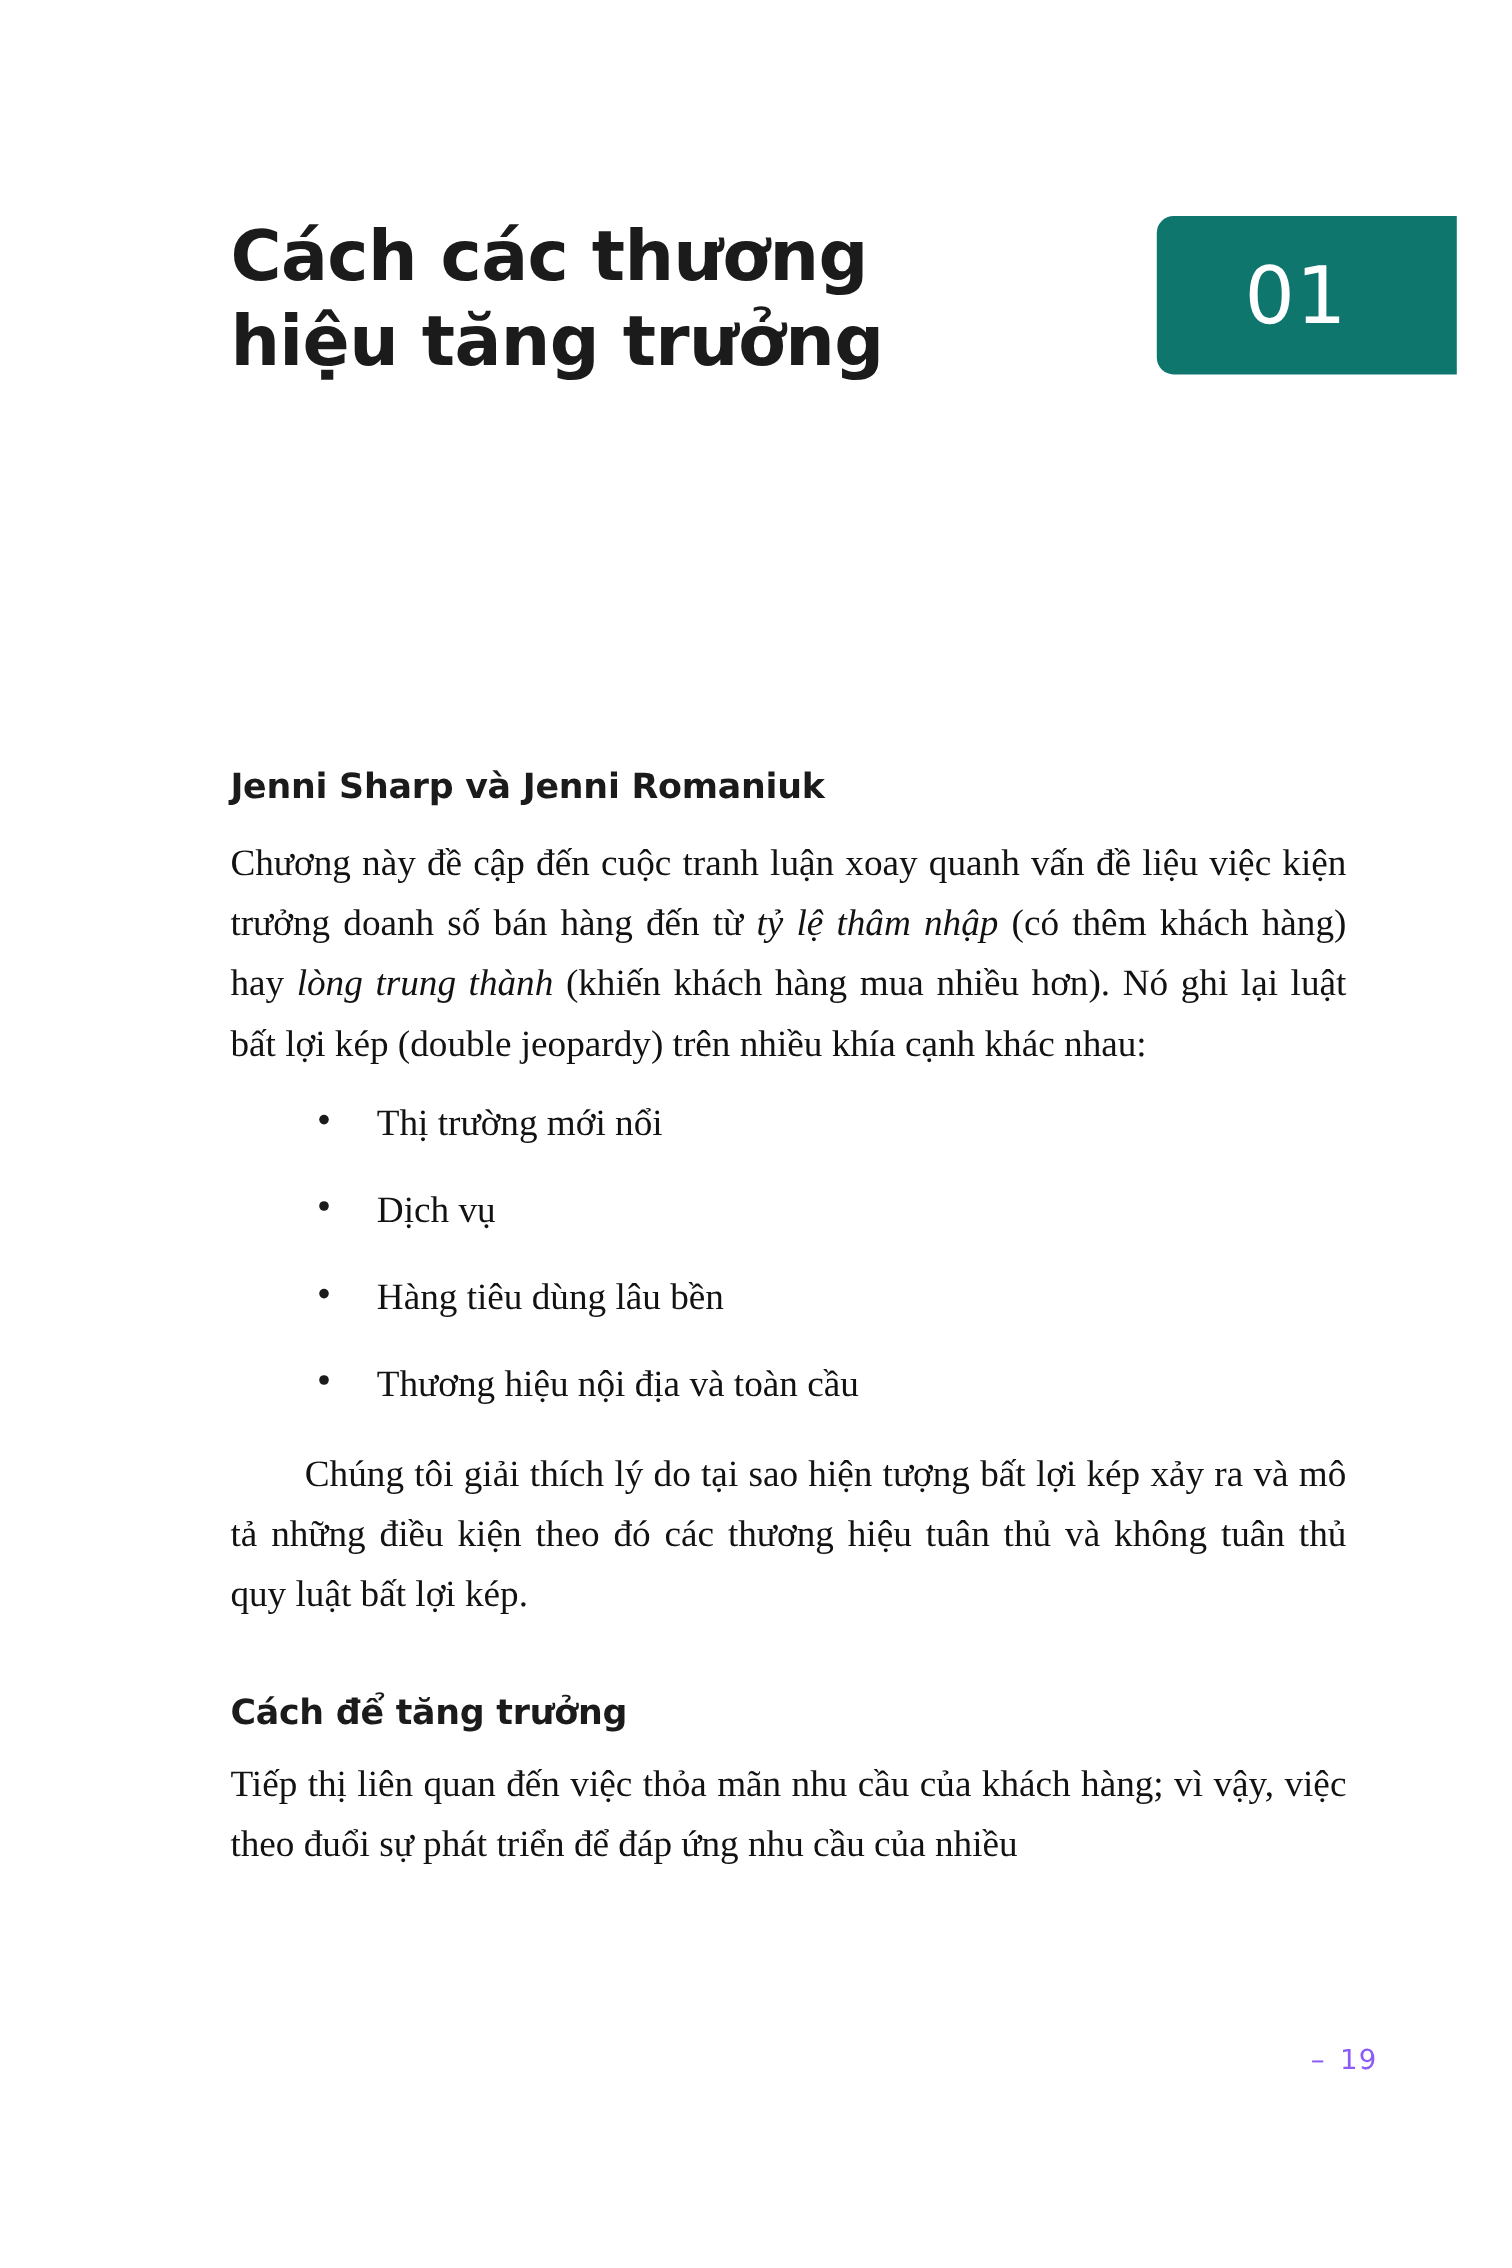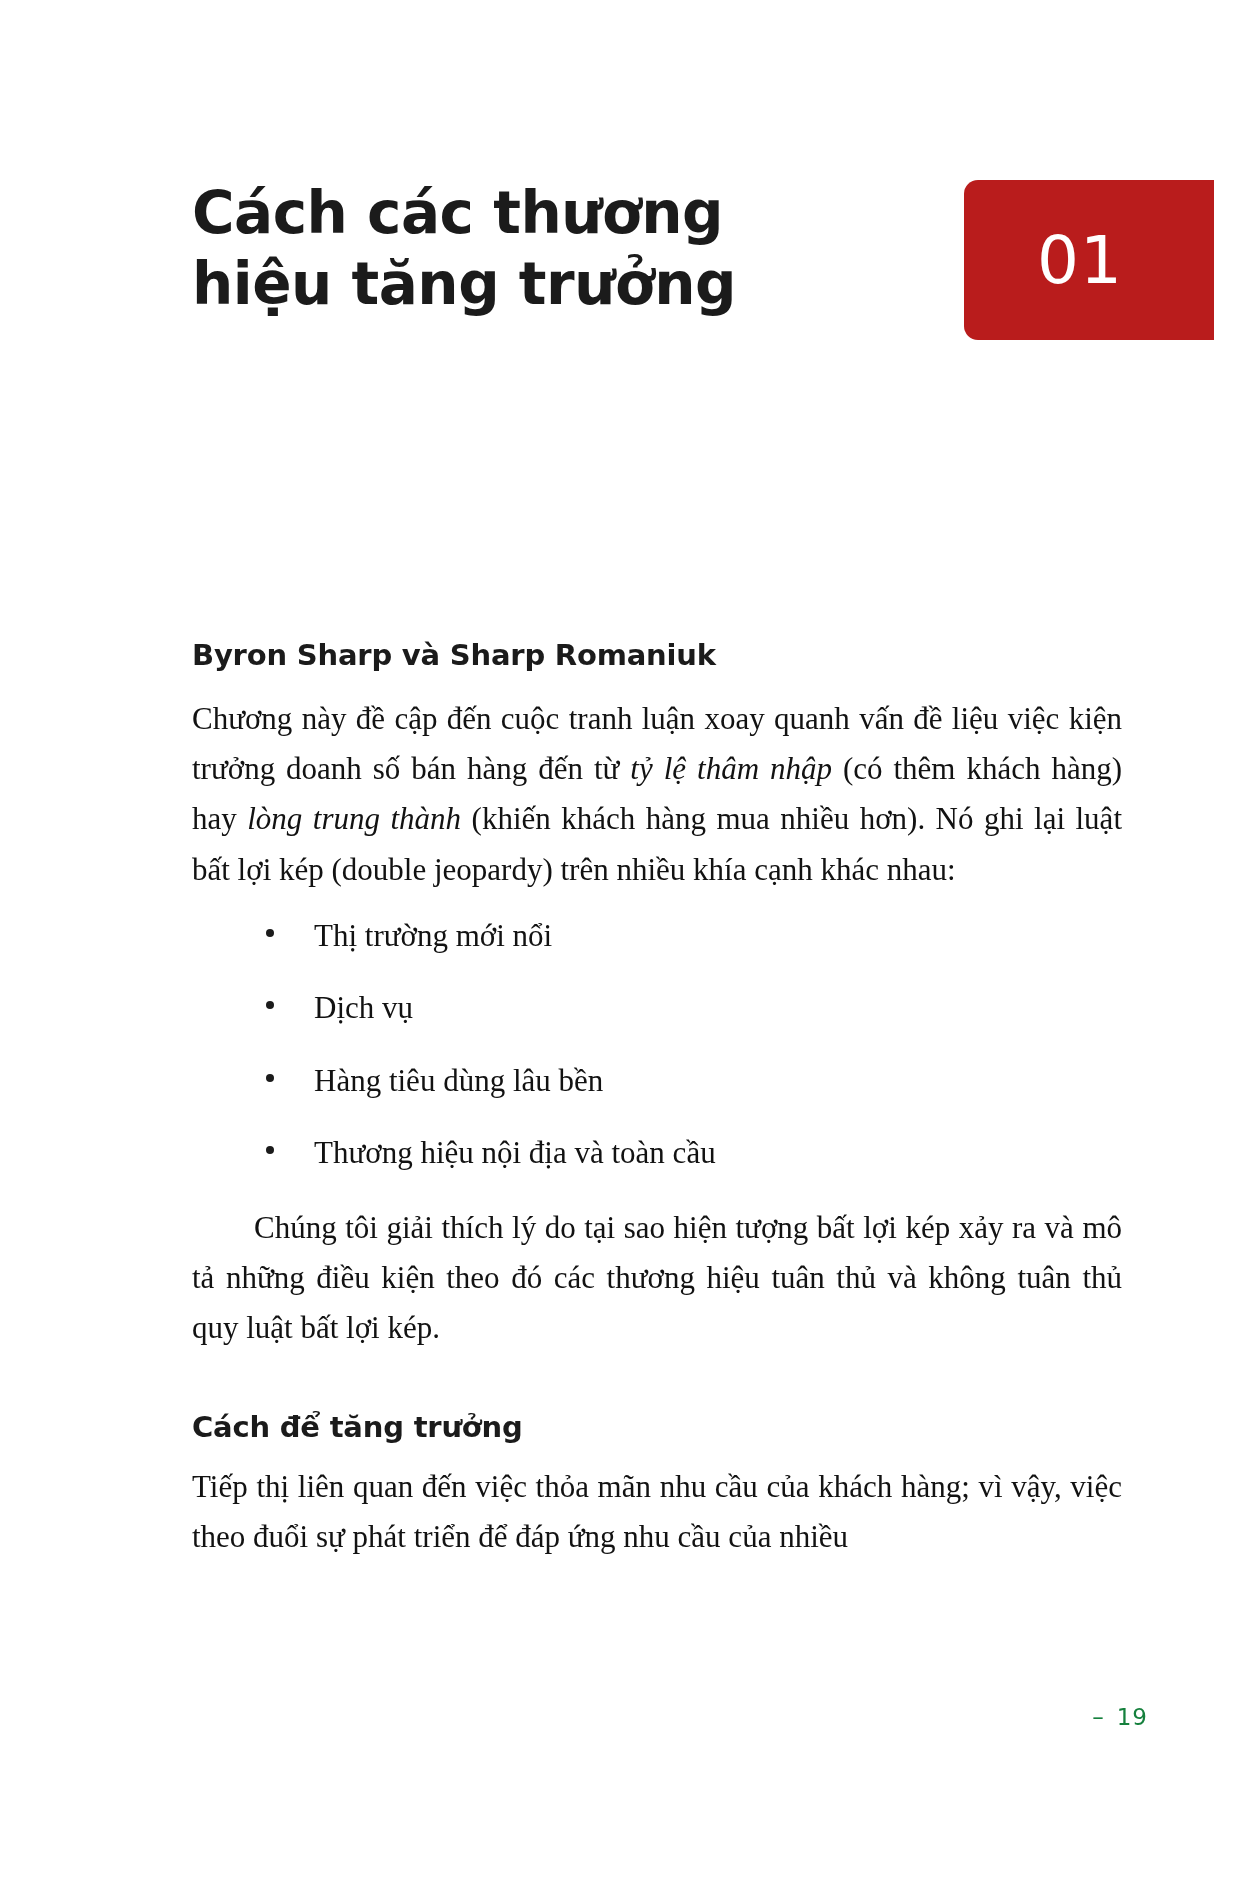--- a/index.html
+++ b/index.html
@@ -48,22 +48,22 @@
     letter-spacing: -0.5px;
     color: #1b1b1b;
     white-space: pre-line;
   }
 
   .chapter-number-badge {
     position: absolute;
     right: -62px;
     top: 2px;
     width: 250px;
-    height: 160px;
-    background: #b91c1c;
+    height: 132px;
+    background: #0f766e;
     border-radius: 14px 0 0 14px;
     display: flex;
     align-items: center;
     justify-content: center;
   }
   .chapter-number-badge .num {
     font-family: "DejaVu Sans", sans-serif;
     font-weight: 400;
     font-size: 66px;
     color: #ffffff;
@@ -136,21 +136,21 @@
     margin: 56px 0 18px 0;
     letter-spacing: -0.2px;
   }
 
   .page-number {
     position: absolute;
     right: 152px;
     bottom: 160px;
     font-family: "DejaVu Sans", sans-serif;
     font-size: 23px;
-    color: #15803d;
+    color: #8b5cf6;
     letter-spacing: 1px;
   }
   .page-number .dash {
     margin-right: 12px;
   }
 </style>
 </head>
 <body>
 
 <div class="page">
@@ -158,21 +158,21 @@
   <div class="chapter-head">
     <div class="chapter-title">Cách các thương
 hiệu tăng trưởng</div>
     <div class="chapter-number-badge">
       <span class="num">01</span>
     </div>
   </div>
 
   <div class="content">
 
-    <div class="authors">Byron Sharp và Sharp Romaniuk</div>
+    <div class="authors">Jenni Sharp và Jenni Romaniuk</div>
 
     <p class="body">
       <span>Chương này đề cập đến cuộc tranh luận xoay quanh vấn đề liệu việc kiện trưởng doanh số bán hàng đến từ </span><em>tỷ lệ thâm nhập</em><span> (có thêm khách hàng) hay </span><em>lòng trung thành</em><span> (khiến khách hàng mua nhiều hơn). Nó ghi lại luật bất lợi kép (double jeopardy) trên nhiều khía cạnh khác nhau:</span>
     </p>
 
     <ul class="bullets">
       <li>
         <span class="dot"></span>
         <span>Thị trường mới nổi</span>
       </li>

